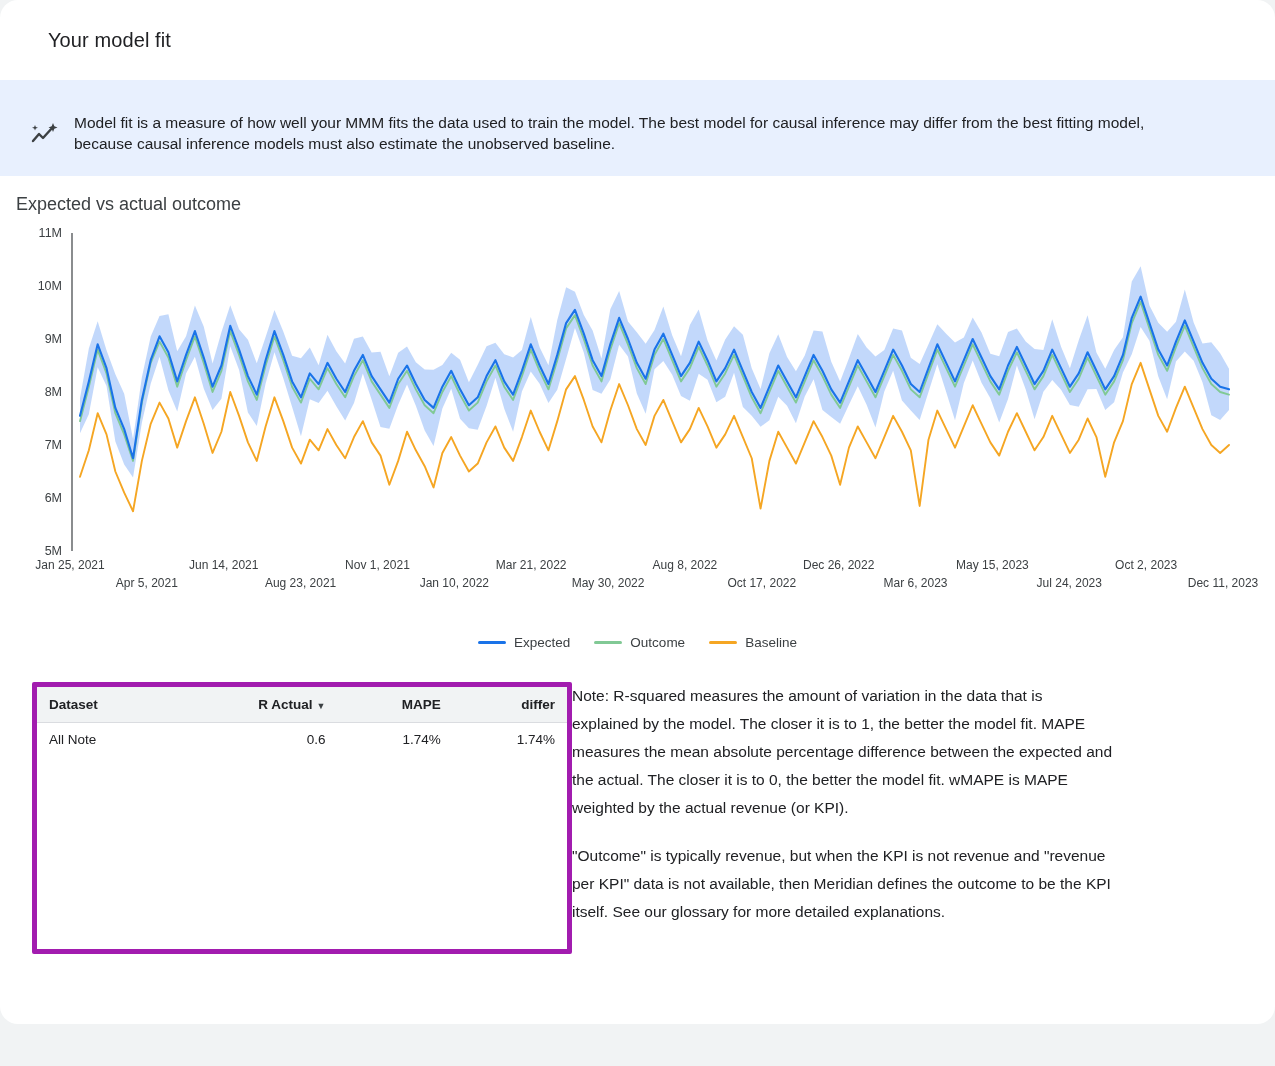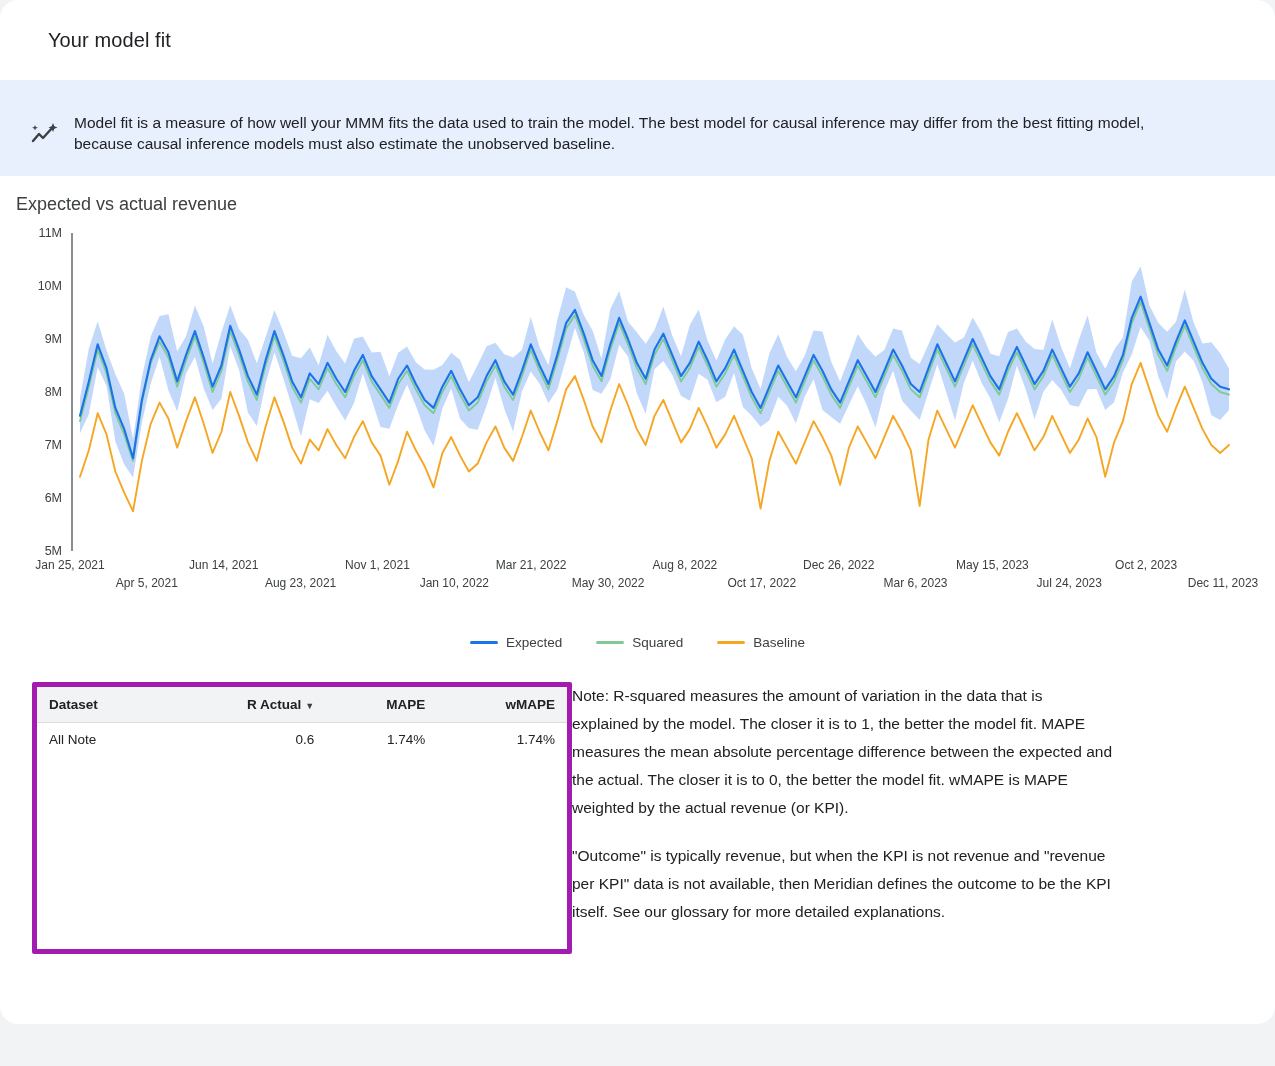--- a/index.html
+++ b/index.html
@@ -66,21 +66,21 @@
   }
   .plot-wrap {
     position: relative;
     width: 1275px;
     height: 420px;
   }
   svg.plot { display: block; }
   .legend {
     display: flex;
     justify-content: center;
-    gap: 34px;
+    gap: 24px;
     margin-top: -6px;
   }
   .legend-item { display: flex; align-items: center; gap: 8px; }
   .legend-line { width: 28px; height: 3px; border-radius: 2px; }
   .legend-label { font-size: 13.5px; color: #3c4043; }
 
   
   .bottom {
     display: flex;
     padding: 32px 0 0 32px;
@@ -138,21 +138,21 @@
       <svg width="30" height="26" viewBox="0 0 30 26" aria-hidden="true">
         <path d="M4 20 L10 13 L14 17 L24 6" stroke="#3c4043" stroke-width="2.4" fill="none" stroke-linecap="round" stroke-linejoin="round"></path>
         <path d="M24 2 l1.3 3.2 L28.5 6.5 L25.3 7.8 L24 11 L22.7 7.8 L19.5 6.5 L22.7 5.2 Z" fill="#3c4043"></path>
         <path d="M6 4 l0.8 2 L9 6.8 L6.8 7.6 L6 9.6 L5.2 7.6 L3 6.8 L5.2 6 Z" fill="#3c4043"></path>
       </svg>
     </div>
     <div class="banner-text">Model fit is a measure of how well your MMM fits the data used to train the model. The best model for causal inference may differ from the best fitting model, because causal inference models must also estimate the unobserved baseline.</div>
   </div>
 
   <div class="chart-section">
-    <div class="chart-title">Expected vs actual revenue</div>
+    <div class="chart-title">Expected vs actual outcome</div>
 
     <div class="plot-wrap">
       <svg class="plot" width="1275" height="400" viewBox="0 0 1275 400">
 
         <g id="y-axis">
             <text x="62" y="334" text-anchor="end" class="axis-label-y">5M</text>
             <text x="62" y="281" text-anchor="end" class="axis-label-y">6M</text>
             <text x="62" y="228" text-anchor="end" class="axis-label-y">7M</text>
             <text x="62" y="175" text-anchor="end" class="axis-label-y">8M</text>
             <text x="62" y="122" text-anchor="end" class="axis-label-y">9M</text>
@@ -190,38 +190,38 @@
       </svg>
     </div>
 
     <div class="legend">
       <div class="legend-item">
         <span class="legend-line" style="background:#1a73e8"></span>
         <span class="legend-label">Expected</span>
       </div>
       <div class="legend-item">
         <span class="legend-line" style="background:#81c995"></span>
-        <span class="legend-label">Squared</span>
+        <span class="legend-label">Outcome</span>
       </div>
       <div class="legend-item">
         <span class="legend-line" style="background:#f5a623"></span>
         <span class="legend-label">Baseline</span>
       </div>
     </div>
   </div>
 
   <div class="bottom">
     <div class="table-box">
       <table class="fit-table">
         <thead>
           <tr>
             <th class="first"><span>Dataset</span></th>
             <th><span>R Actual</span><span class="sort-caret">▼</span></th>
             <th><span>MAPE</span></th>
-            <th><span>wMAPE</span></th>
+            <th><span>differ</span></th>
           </tr>
         </thead>
         <tbody>
           <tr>
             <td class="first">All Note</td>
             <td>0.6</td>
             <td>1.74%</td>
             <td>1.74%</td>
           </tr>
         </tbody>

